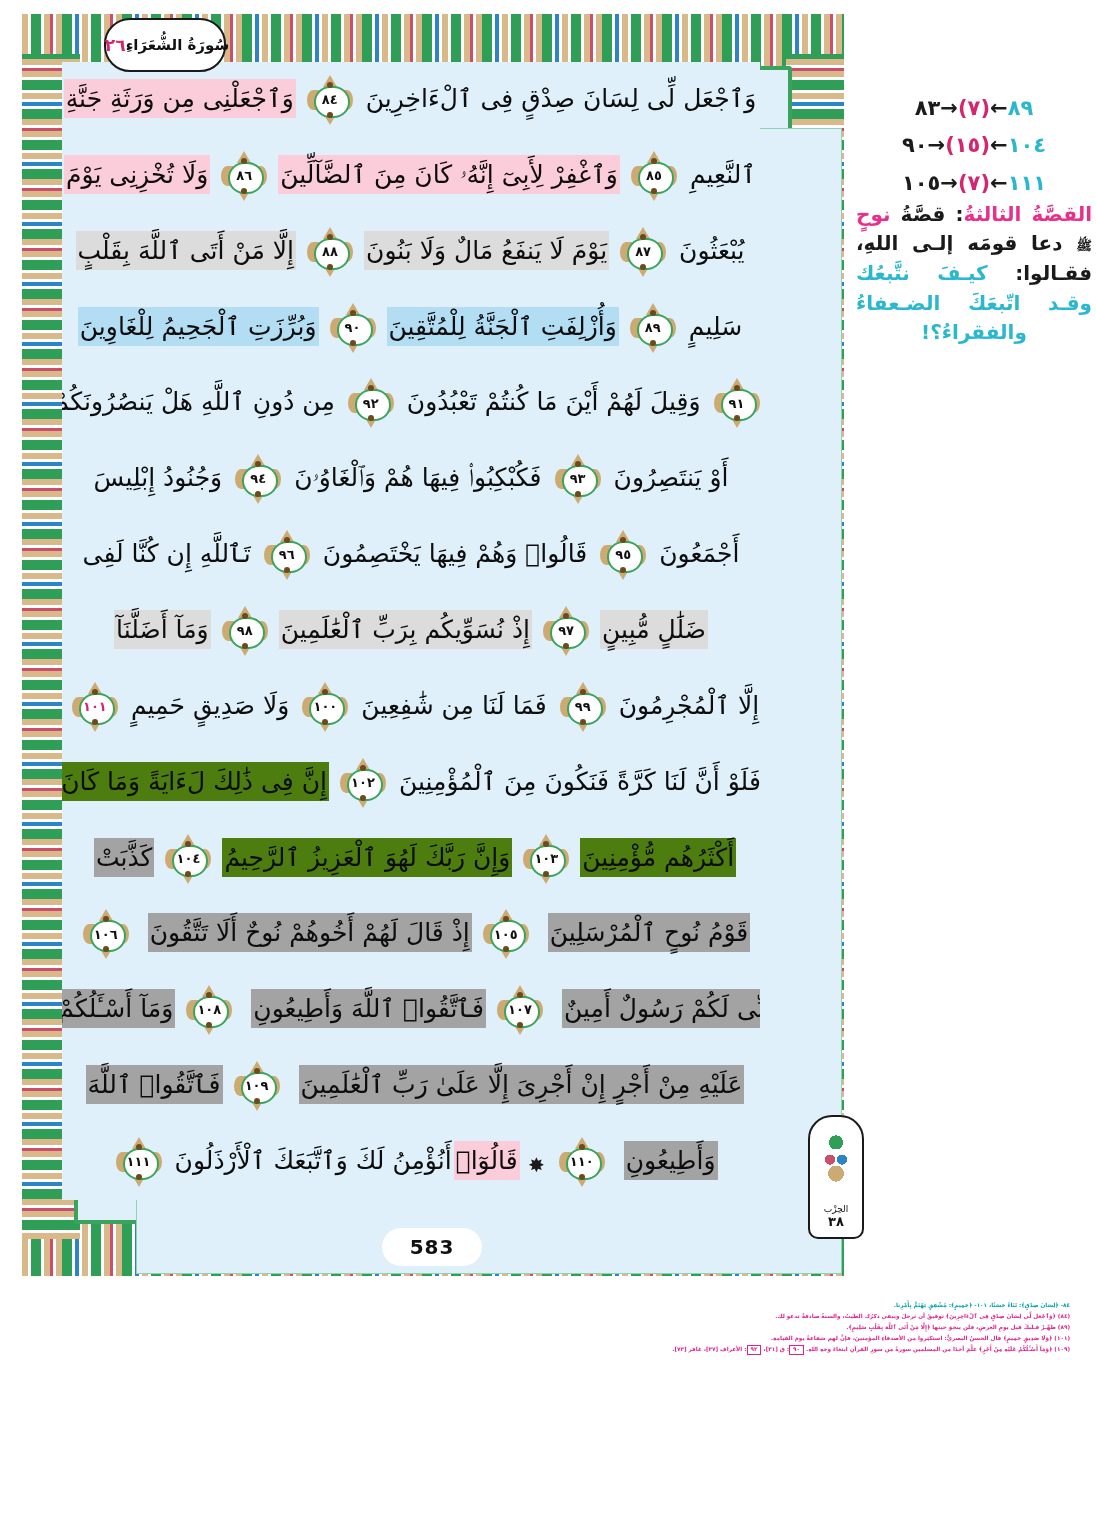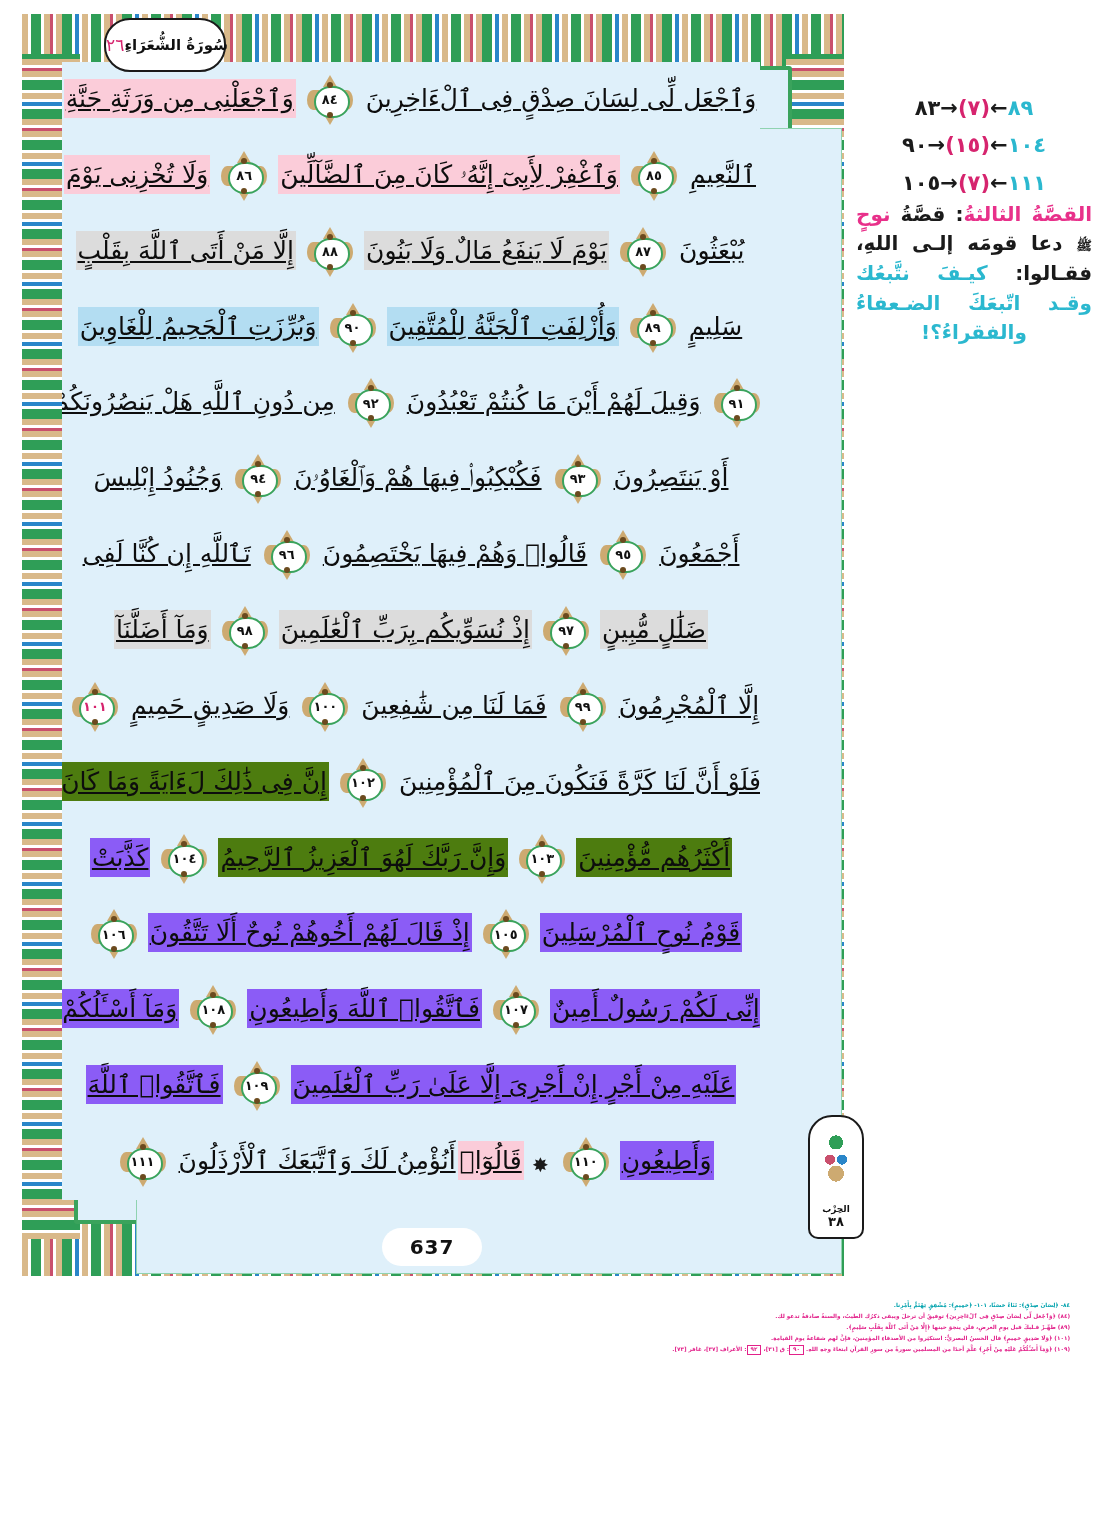--- a/index.html
+++ b/index.html
@@ -53,35 +53,35 @@
   #green-rule-inner{position:absolute;left:58px;top:58px;width:706px;height:1146px;
       border:1.5px solid #8fd3b0;box-sizing:border-box;background:#dff0fa;}
 
   
   .cartouche{position:absolute;background:#fff;border:2.5px solid #1a1a1a;border-radius:26px;
       display:flex;align-items:center;justify-content:center;z-index:12;}
   #surah-cartouche{left:104px;top:18px;width:118px;height:50px;}
   #juz-cartouche{left:664px;top:18px;width:126px;height:50px;}
   .cartouche-text{font-family:"DejaVu Sans","Liberation Sans",sans-serif;direction:rtl;
       font-size:15px;font-weight:bold;color:#111;white-space:nowrap;letter-spacing:-1px;}
-  #surah-num{color:#d6246e;font-size:17px;font-weight:normal;margin-left:4px;}
+  #surah-num{color:#d6246e;font-size:17px;font-weight:bold;margin-left:4px;}
 
   
   #quran-block{position:absolute;left:62px;top:62px;width:698px;height:1138px;
       background:#dff0fa;overflow:hidden;}
   .qline{position:relative;height:73px;display:flex;align-items:center;justify-content:center;
       direction:rtl;white-space:nowrap;}
   .qtext{font-family:"DejaVu Sans","Liberation Sans",sans-serif;
       direction:rtl;font-size:25px;color:#0d0d0d;line-height:1.05;font-weight:500;}
-  .seg{padding:5px 2px;display:inline;text-decoration:underline;}
+  .seg{padding:5px 2px;display:inline;}
   .hl-pink{background:#fbccd9;}
   .hl-blue{background:#b3ddf2;}
   .hl-gray{background:#dcdcdc;}
   .hl-green{background:#4d7c0f;}
-  .hl-yellow{background:#8b5cf6;}
+  .hl-yellow{background:#a3a3a3;margin-left:8px;}
   .hl-none{background:transparent;}
 
   
   .ayah{display:inline-block;width:40px;height:40px;vertical-align:middle;position:relative;margin:0 14px;}
   .ayah .core{position:absolute;left:4px;top:6px;width:32px;height:28px;background:#fff;
       border:2px solid #3aa35c;border-radius:50%/55%;}
   .ayah .pt-t{position:absolute;left:13px;top:-5px;width:0;height:0;
       border-left:7px solid transparent;border-right:7px solid transparent;border-bottom:12px solid #cdaa71;}
   .ayah .pt-b{position:absolute;left:13px;bottom:-5px;width:0;height:0;
       border-left:7px solid transparent;border-right:7px solid transparent;border-top:12px solid #cdaa71;}
@@ -101,21 +101,21 @@
 
   
   #hizb-marker{position:absolute;left:808px;top:1115px;width:52px;height:112px;
       background:#fff;border:2px solid #1a1a1a;border-radius:24px 24px 10px 10px;z-index:14;
       display:flex;flex-direction:column;align-items:center;justify-content:flex-end;padding-bottom:8px;}
   #hizb-orn{position:absolute;top:14px;left:11px;width:30px;height:52px;
       background:radial-gradient(circle at 50% 22%, #2f9e57 0 7px, transparent 7px),
                  radial-gradient(circle at 30% 55%, #c94f6d 0 5px, transparent 5px),
                  radial-gradient(circle at 70% 55%, #2a86c9 0 5px, transparent 5px),
                  radial-gradient(circle at 50% 82%, #cdaa71 0 8px, transparent 8px);}
-  .hizb-lbl{font-size:9px;direction:rtl;color:#111;font-weight:bold;}
+  .hizb-lbl{font-size:9px;direction:rtl;color:#111;font-weight:normal;}
   .hizb-no{font-size:13px;direction:rtl;color:#111;font-weight:bold;}
 
   
   #page-number{position:absolute;left:382px;top:1228px;width:100px;height:38px;background:#fff;
       border-radius:20px;display:flex;align-items:center;justify-content:center;z-index:14;}
   #page-number span{font-size:20px;font-weight:bold;color:#111;letter-spacing:1px;}
 
   
   #commentary{position:absolute;left:856px;top:84px;width:236px;height:1160px;
       direction:rtl;text-align:right;}
@@ -205,21 +205,21 @@
       </div>
     </div>
 
   <div id="hizb-marker">
     <div id="hizb-orn"></div>
     <div class="hizb-lbl">الحِزْب</div>
     <div class="hizb-no">٣٨</div>
   </div>
 
   <div id="page-number">
-    <span>637</span>
+    <span>583</span>
   </div>
 
   <div id="commentary">
       <div class="range"><span class="c">٨٩</span><span class="b">←</span><span class="a">(٧)</span><span class="b">→</span><span class="b">٨٣</span></div>
       <div class="range"><span class="c">١٠٤</span><span class="b">←</span><span class="a">(١٥)</span><span class="b">→</span><span class="b">٩٠</span></div>
       <div class="range"><span class="c">١١١</span><span class="b">←</span><span class="a">(٧)</span><span class="b">→</span><span class="b">١٠٥</span></div>
       <div class="cmt"><span class="c-pink">القصَّةُ الثالثةُ</span><span class="c-black">: قصَّةُ </span><span class="c-pink">نوحٍ </span><span class="c-black sw">ﷺ</span><span class="c-black"> دعا قومَه إلـى اللهِ، فقـالوا: </span><span class="c-cyan">كيـفَ نتَّبعُك وقـد اتّبعَكَ الضـعفاءُ والفقراءُ؟!</span></div>
     </div>
 
   <div id="footnotes">

